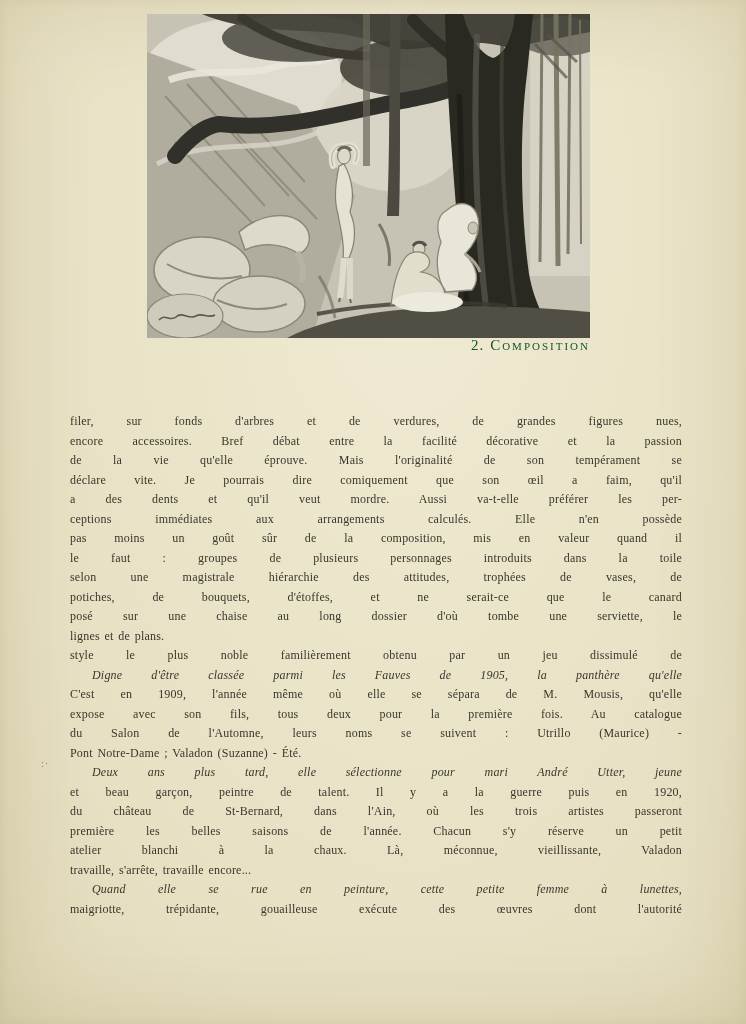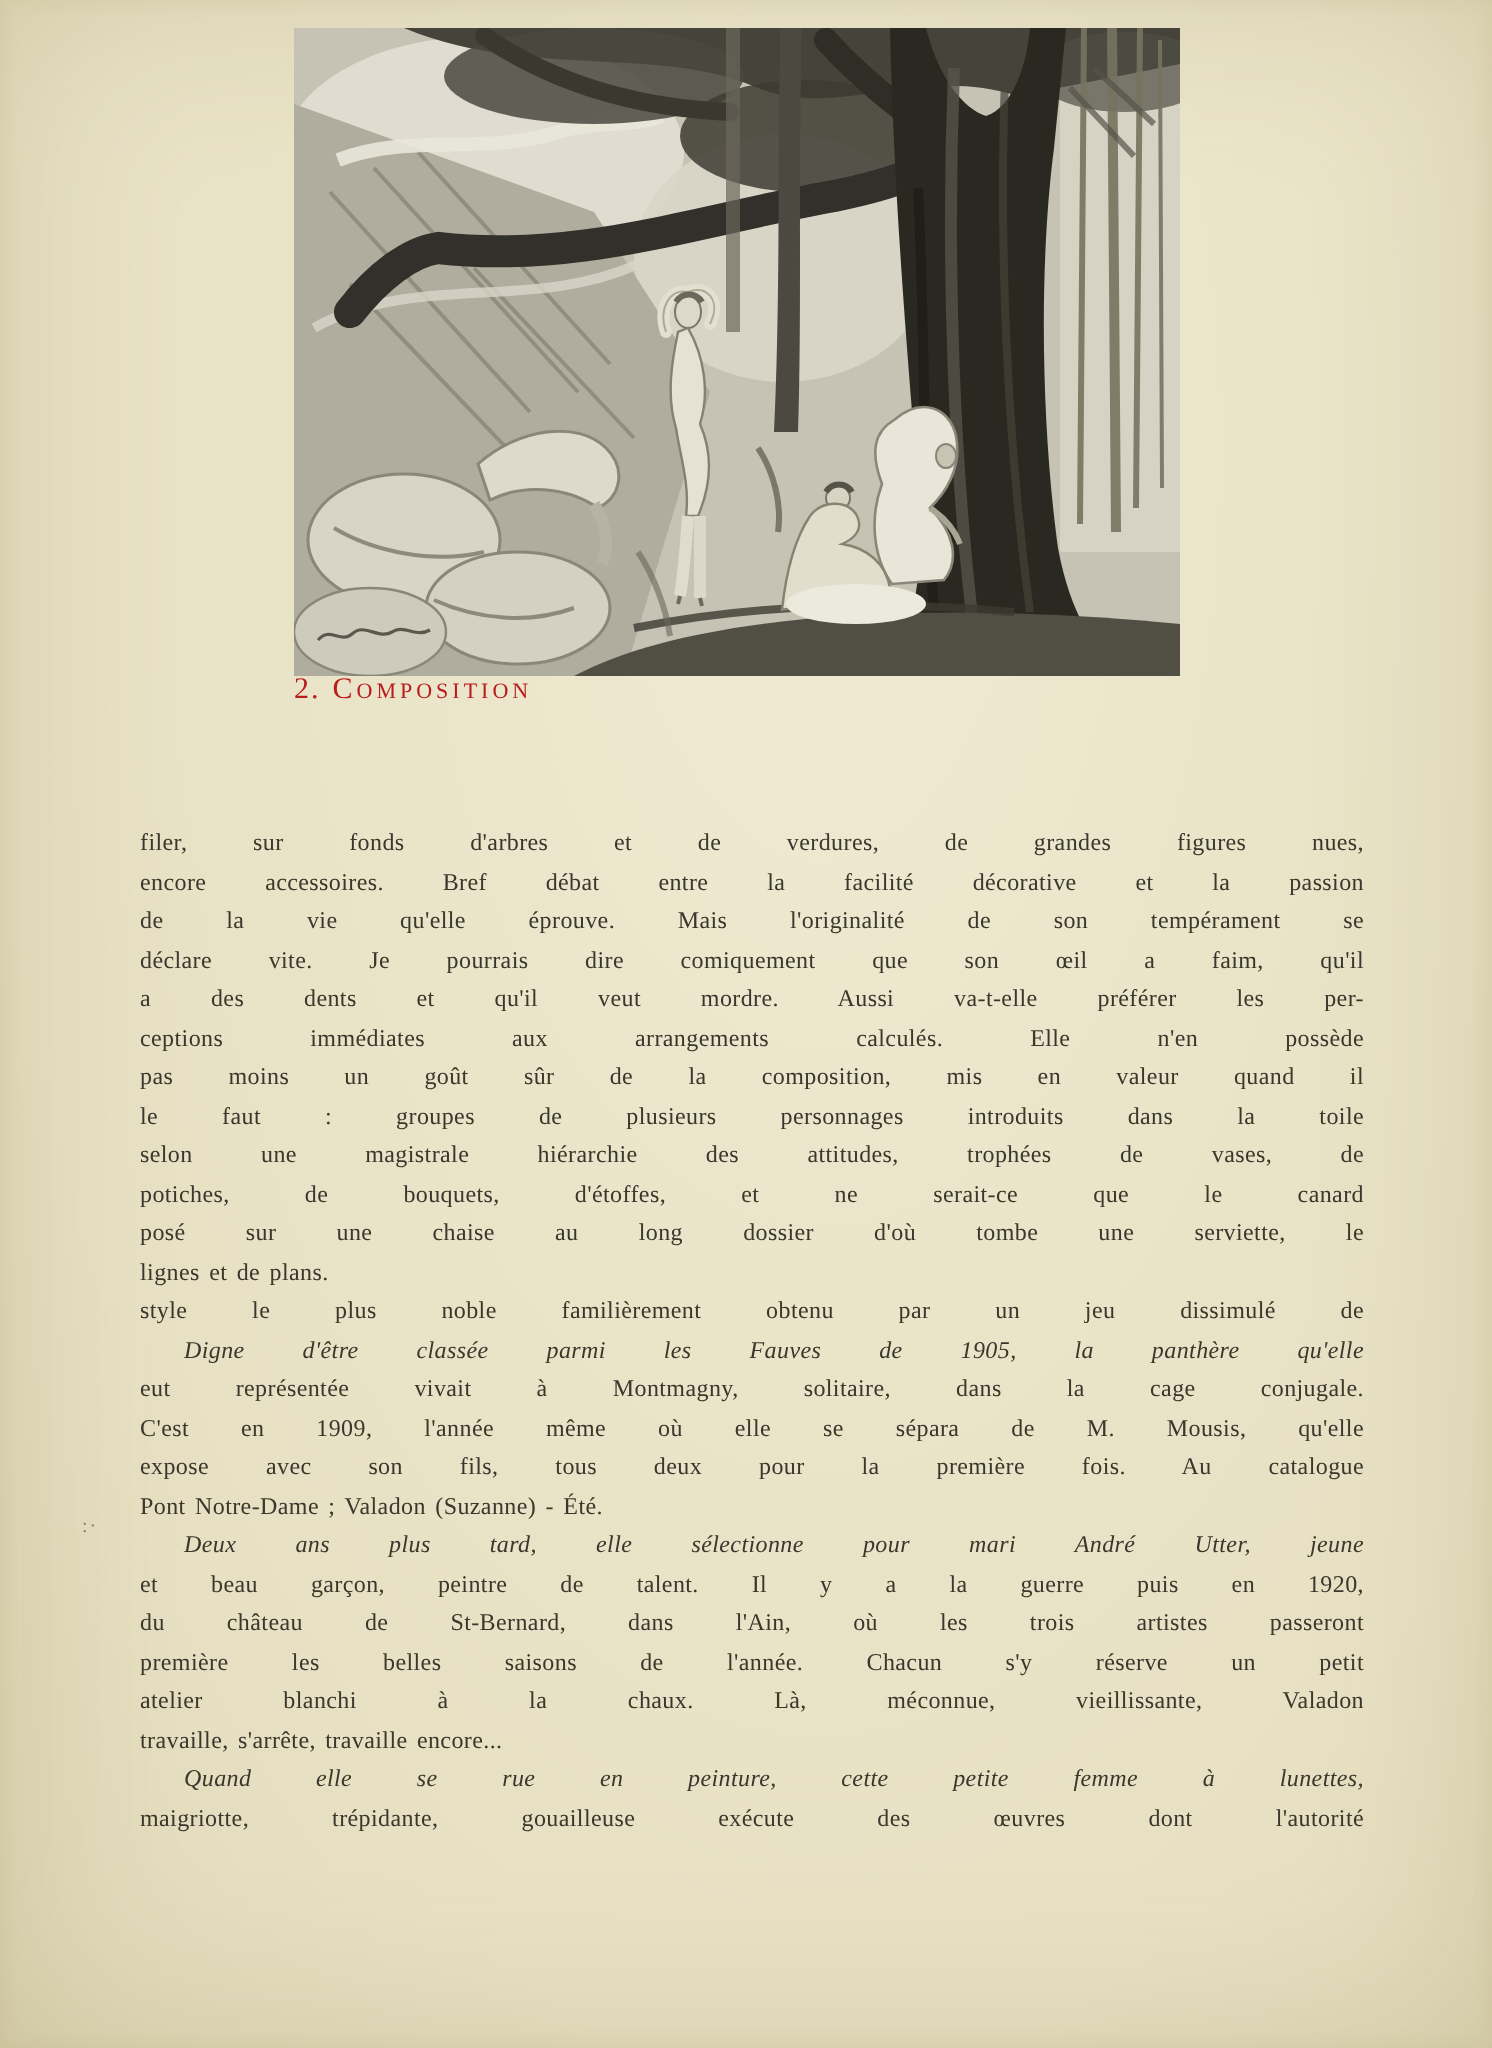--- a/index.html
+++ b/index.html
@@ -19,24 +19,24 @@
 
   
   figure.artwork {
     position: absolute; left: 147px; top: 14px;
     width: 443px; height: 324px; margin: 0;
   }
   figure.artwork svg { display: block; width: 443px; height: 324px; }
 
   .caption {
     position: absolute; left: 147px; top: 337px; width: 443px;
-    text-align: left;
+    text-align: right;
     font-size: 15px;
     letter-spacing: 1px;
-    color: #b91c1c;
+    color: #14532d;
   }
   .caption .cap-number { margin-right: 6px; }
   .caption .cap-title { font-variant: small-caps; letter-spacing: 2px; }
 
   
   .textblock {
     position: absolute; left: 70px; top: 412px; width: 612px;
     font-size: 12px; line-height: 19.5px;
     letter-spacing: 0.2px;
     word-spacing: 1.5px;
@@ -159,23 +159,23 @@
       <div class="line">pas moins un goût sûr de la composition, mis en valeur quand il</div>
       <div class="line">le faut : groupes de plusieurs personnages introduits dans la toile</div>
       <div class="line">selon une magistrale hiérarchie des attitudes, trophées de vases, de</div>
       <div class="line">potiches, de bouquets, d'étoffes, et ne serait-ce que le canard</div>
       <div class="line">posé sur une chaise au long dossier d'où tombe une serviette, le</div>
       <div class="line lastline">lignes et de plans.</div>
       <div class="line">style le plus noble familièrement obtenu par un jeu dissimulé de</div>
     </div>
     <div class="paragraph">
       <div class="line indent">Digne d'être classée parmi les Fauves de 1905, la panthère qu'elle</div>
-      <div class="line">eut représentée vivait à Montmagny, solitaire, dans la cage conjugale.</div>
       <div class="line">C'est en 1909, l'année même où elle se sépara de M. Mousis, qu'elle</div>
       <div class="line">expose avec son fils, tous deux pour la première fois.  Au catalogue</div>
+      <div class="line">du Salon de l'Automne, leurs noms se suivent : Utrillo (Maurice) -</div>
       <div class="line lastline">Pont Notre-Dame ; Valadon (Suzanne) - Été.</div>
     </div>
     <div class="paragraph">
       <div class="line indent">Deux ans plus tard, elle sélectionne pour mari André Utter, jeune</div>
       <div class="line">et beau garçon, peintre de talent. Il y a la guerre puis en 1920,</div>
       <div class="line">du château de St-Bernard, dans l'Ain, où les trois artistes passeront</div>
       <div class="line">première les belles saisons de l'année. Chacun s'y réserve un petit</div>
       <div class="line">atelier blanchi à la chaux.  Là, méconnue, vieillissante, Valadon</div>
       <div class="line lastline">travaille, s'arrête, travaille encore...</div>
     </div>

